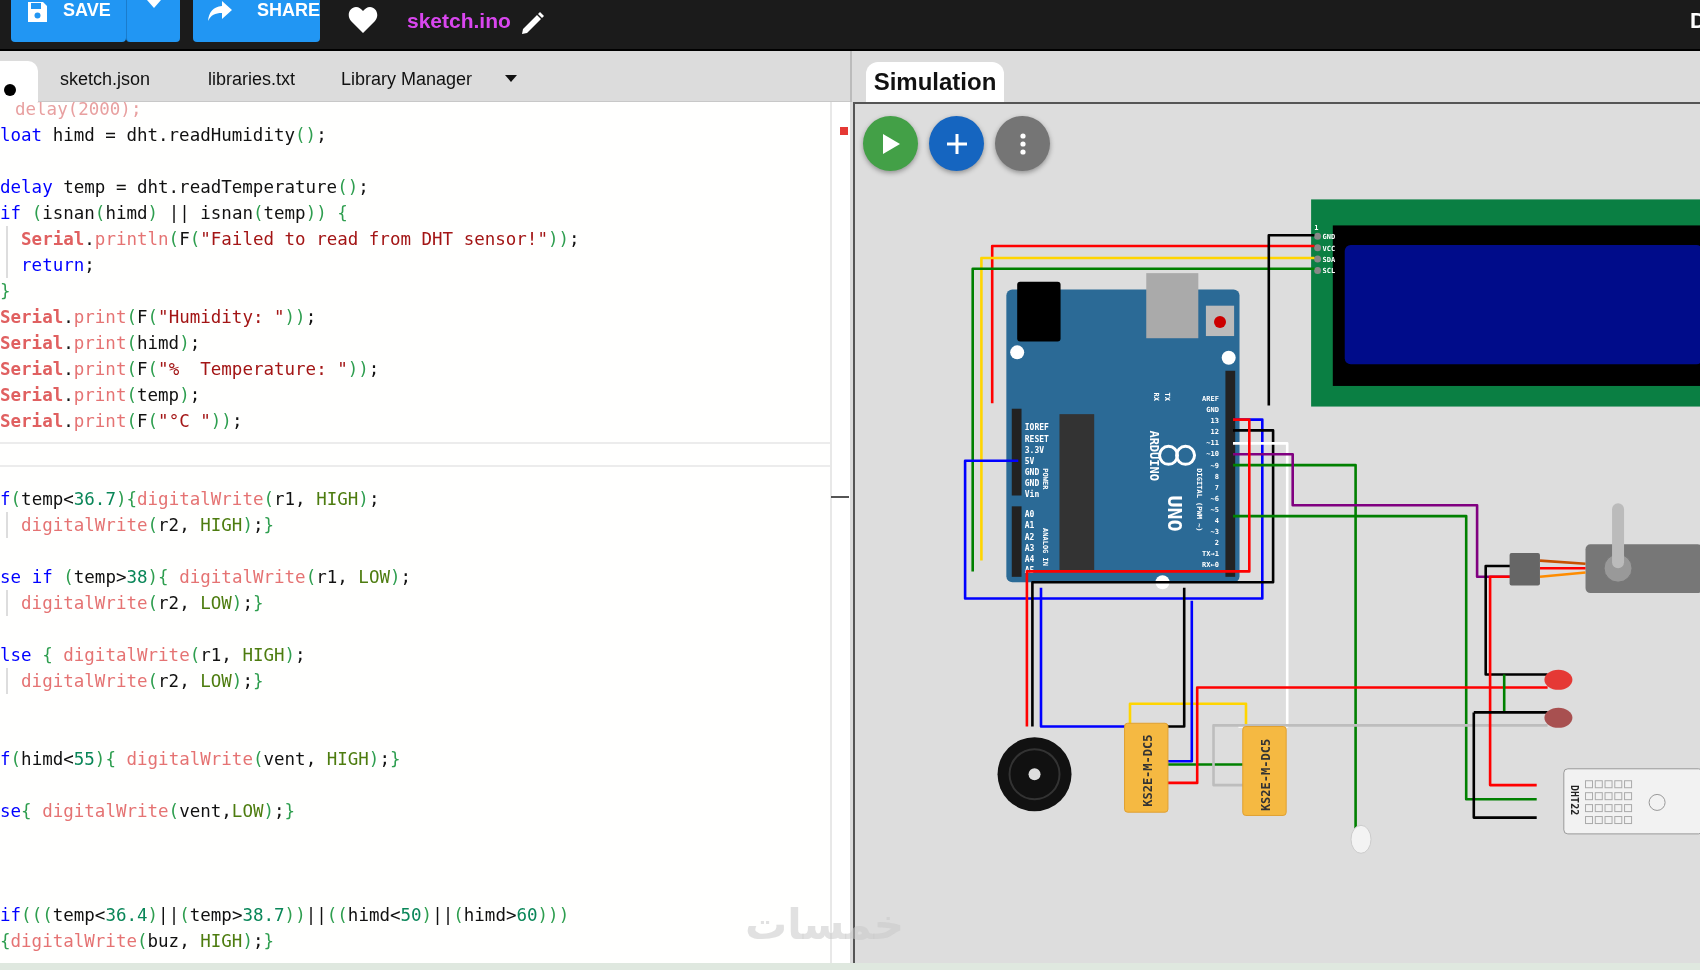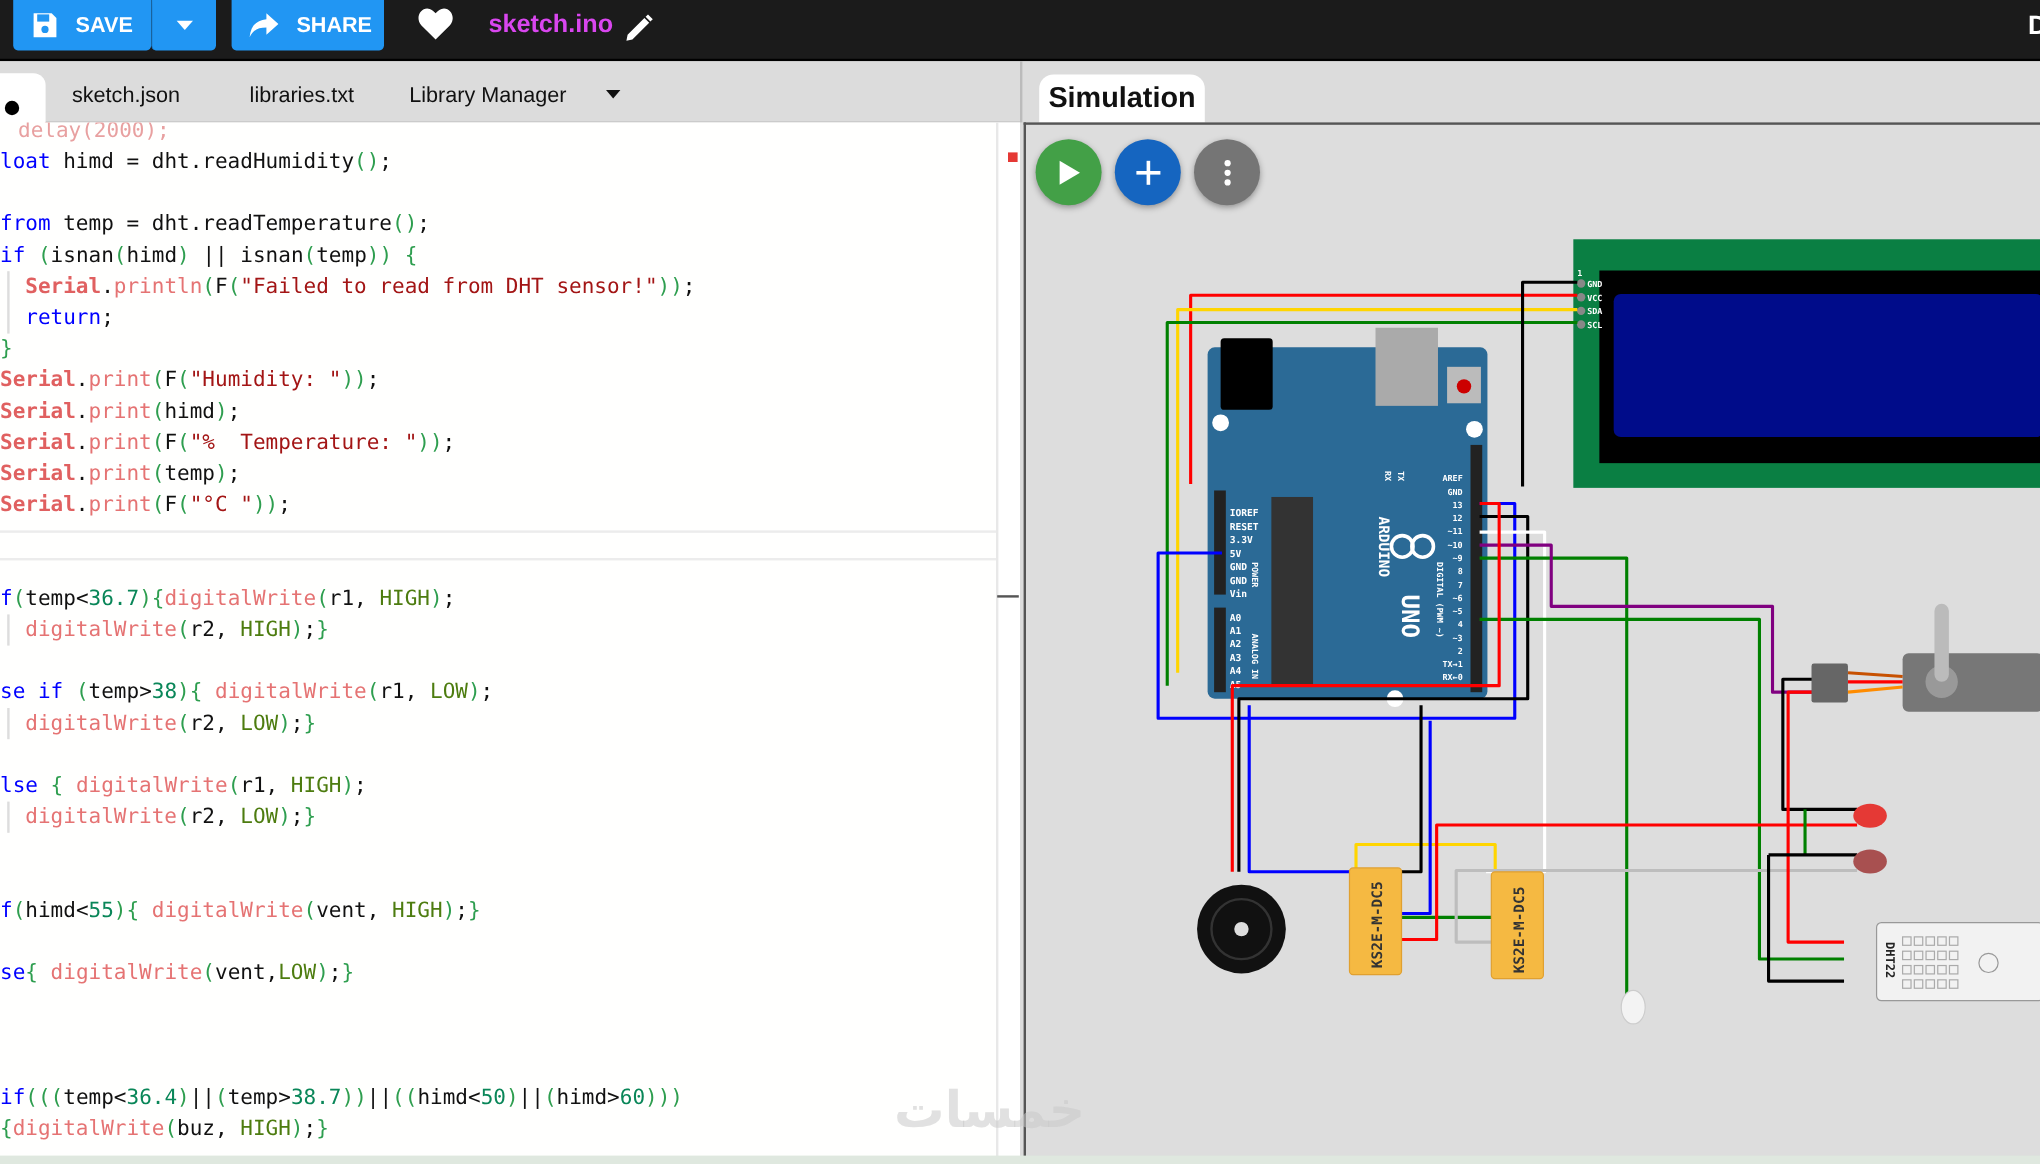--- a/index.html
+++ b/index.html
@@ -1,23 +1,23 @@
 <!DOCTYPE html>
 <html><head>
 <meta charset="utf-8">
 <style>
   * { box-sizing: border-box; margin: 0; padding: 0; }
   html, body { width: 1700px; height: 970px; overflow: hidden; background: #dcdcdc; font-family: "Liberation Sans", sans-serif; }
   #topbar { position: absolute; left: 0; top: 0; width: 1700px; height: 51px; background: #1b1b1b; border-bottom: 2px solid #000; }
-  .tb-btn { position: absolute; top: 0; height: 42px; background: #2196f3; border-radius: 0 0 4px 4px; color: #fff; font-weight: bold; font-size: 18px; display: flex; align-items: center; }
+  .tb-btn { position: absolute; top: 0; height: 42px; background: #2196f3; border-radius: 0 0 4px 4px; color: #fff; font-weight: bold; font-size: 18px; display: flex; align-items: flex-start; }
   #save-btn { left: 11px; width: 115px; padding-left: 14px; }
   #save-btn .lbl { margin-left: 14px; }
   #save-drop { left: 126px; width: 54px; border-left: 1px solid #1a7ccc; justify-content: center; }
   #share-btn { left: 193px; width: 127px; padding-left: 14px; }
-  #share-btn .lbl { margin-left: 14px; }
+  #share-btn .lbl { margin-left: 24px; }
   #heart { position: absolute; left: 348px; top: 6px; }
   #title { position: absolute; left: 407px; top: 9px; color: #d946ef; font-size: 21px; font-weight: bold; }
   #pencil { position: absolute; left: 520px; top: 10px; }
   #topright { position: absolute; left: 1690px; top: 8px; color: #fff; font-size: 22px; font-weight: bold; }
 
   #tabbar { position: absolute; left: 0; top: 51px; width: 850px; height: 51px; background: #dcdcdc; border-bottom: 1px solid #c8c8c8; }
   .tab { position: absolute; top: 18px; font-size: 18px; color: #111; }
   #tab-active { position: absolute; left: 0; top: 10px; width: 38px; height: 42px; background: #fff; border-radius: 0 10px 0 0; }
   #tab-dot { position: absolute; left: 4px; top: 23px; width: 12px; height: 12px; border-radius: 50%; background: #000; }
   #tab-caret { position: absolute; left: 505px; top: 24px; width: 0; height: 0; border-left: 6px solid transparent; border-right: 6px solid transparent; border-top: 7px solid #111; }
@@ -89,21 +89,21 @@
   </div>
   <div class="tab" style="left:60px">sketch.json</div>
   <div class="tab" style="left:208px">libraries.txt</div>
   <div class="tab" style="left:341px">Library Manager</div>
   <div id="tab-caret"></div>
 </div>
 
 <div id="editor">
     <div class="code-line" style="top: -6px; left: 0px;"><span class="faded">delay(2000);</span></div>
     <div class="code-line" style="top: 20px; left: 0px;"><span class="k">loat</span> himd = dht.readHumidity<span class="p1">(</span><span class="p1">)</span>;</div>
-    <div class="code-line" style="top: 72px; left: 0px;"><span class="k">from</span> temp = dht.readTemperature<span class="p1">(</span><span class="p1">)</span>;</div>
+    <div class="code-line" style="top: 72px; left: 0px;"><span class="k">delay</span> temp = dht.readTemperature<span class="p1">(</span><span class="p1">)</span>;</div>
     <div class="code-line" style="top: 98px; left: 0px;"><span class="k">if</span> <span class="p1">(</span>isnan<span class="p1">(</span>himd<span class="p1">)</span> <span>||</span> isnan<span class="p1">(</span>temp<span class="p1">)</span><span class="p1">)</span> <span class="p1">{</span></div>
     <div class="code-line" style="top: 124px; left: 0px;">  <span class="ser">Serial</span>.<span class="fn">println</span><span class="p1">(</span>F<span class="p1">(</span><span class="s">"Failed to read from DHT sensor!"</span><span class="p1">)</span><span class="p1">)</span>;</div>
     <div class="code-line" style="top: 150px; left: 0px;">  <span class="k">return</span>;</div>
     <div class="code-line" style="top: 176px; left: 0px;"><span class="p1">}</span></div>
     <div class="code-line" style="top: 202px; left: 0px;"><span class="ser">Serial</span>.<span class="fn">print</span><span class="p1">(</span>F<span class="p1">(</span><span class="s">"Humidity: "</span><span class="p1">)</span><span class="p1">)</span>;</div>
     <div class="code-line" style="top: 228px; left: 0px;"><span class="ser">Serial</span>.<span class="fn">print</span><span class="p1">(</span>himd<span class="p1">)</span>;</div>
     <div class="code-line" style="top: 254px; left: 0px;"><span class="ser">Serial</span>.<span class="fn">print</span><span class="p1">(</span>F<span class="p1">(</span><span class="s">"%  Temperature: "</span><span class="p1">)</span><span class="p1">)</span>;</div>
     <div class="code-line" style="top: 280px; left: 0px;"><span class="ser">Serial</span>.<span class="fn">print</span><span class="p1">(</span>temp<span class="p1">)</span>;</div>
     <div class="code-line" style="top: 306px; left: 0px;"><span class="ser">Serial</span>.<span class="fn">print</span><span class="p1">(</span>F<span class="p1">(</span><span class="s">"°C "</span><span class="p1">)</span><span class="p1">)</span>;</div>
     <div class="code-line" style="top: 332px; left: 0px;"></div>

